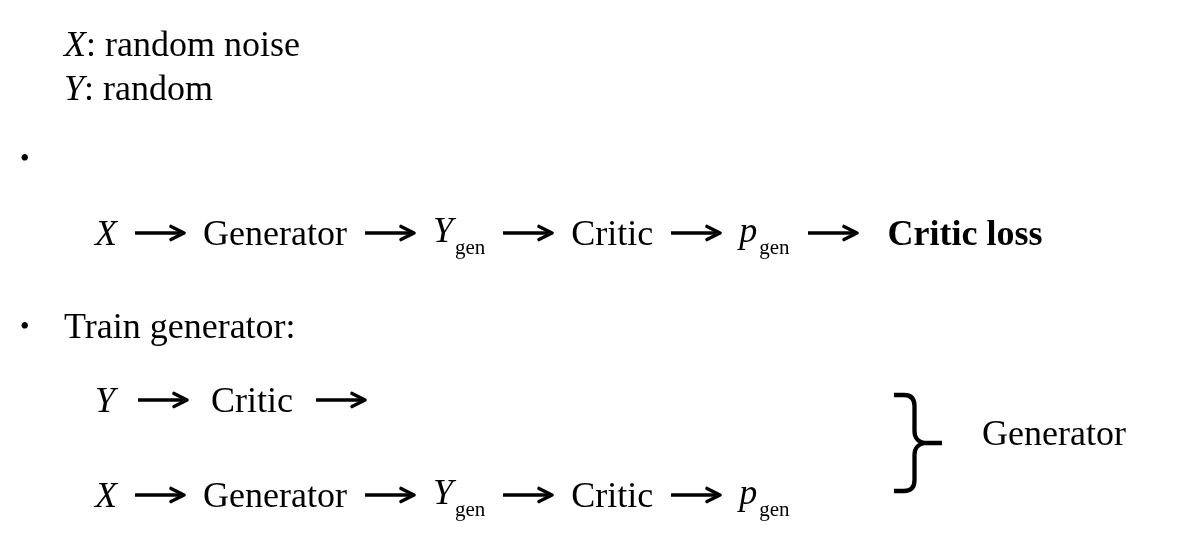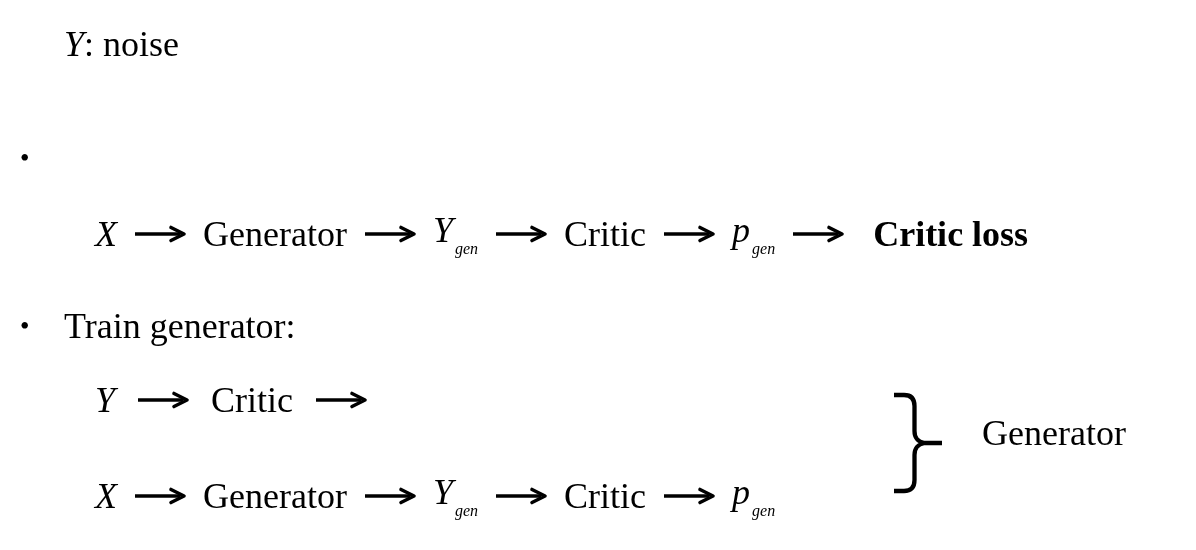--- a/index.html
+++ b/index.html
@@ -35,21 +35,21 @@
     position: absolute; left: 95px;
     display: flex; align-items: center; gap: 16px;
     font-size: 36px; line-height: 44px;
     white-space: nowrap;
   }
   #flow-critic { top: 208px; }
   #flow-gen-real { top: 378px; gap: 21px; }
   #flow-gen-fake { top: 470px; }
   .node { display: inline-block; }
   .sub {
-    font-size: 16px; font-style: italic;
+    font-size: 21px; 
     position: relative; top: 12px; margin-left: 2px;
   }
   .critic-loss { margin-left: 12px; font-weight: bold; }
   .arrow { display: block; flex: none; }
   .brace { position: absolute; left: 884px; top: 391px; }
   .gen-loss {
     position: absolute; left: 982px; top: 411px;
     font-size: 36px; line-height: 45px;
     white-space: nowrap;
   }
@@ -63,21 +63,22 @@
     <g id="arrow-shape">
       <line x1="2" y1="9" x2="47" y2="9" stroke="#000" stroke-width="3.6"></line>
       <polyline points="38,2.5 51,9 38,15.5" fill="none" stroke="#000" stroke-width="3.6" stroke-linejoin="round" stroke-linecap="round"></polyline>
     </g>
   </defs>
 </svg>
 
 <div class="slide">
 
   <div class="notes">
-    <div><span class="var">Y</span><span>: noise</span></div>
+    <div><span class="var">X</span><span>: random noise</span></div>
+    <div><span class="var">Y</span><span>: random</span></div>
   </div>
 
   <div class="bullet-row" id="bullet-critic">
     <span class="dot">•</span>
   </div>
 
   <div class="flow-row" id="flow-critic">
     <span class="node var">X</span>
     <svg class="arrow" width="54" height="18" viewBox="0 0 54 18">
         <use href="#arrow-shape"></use>

